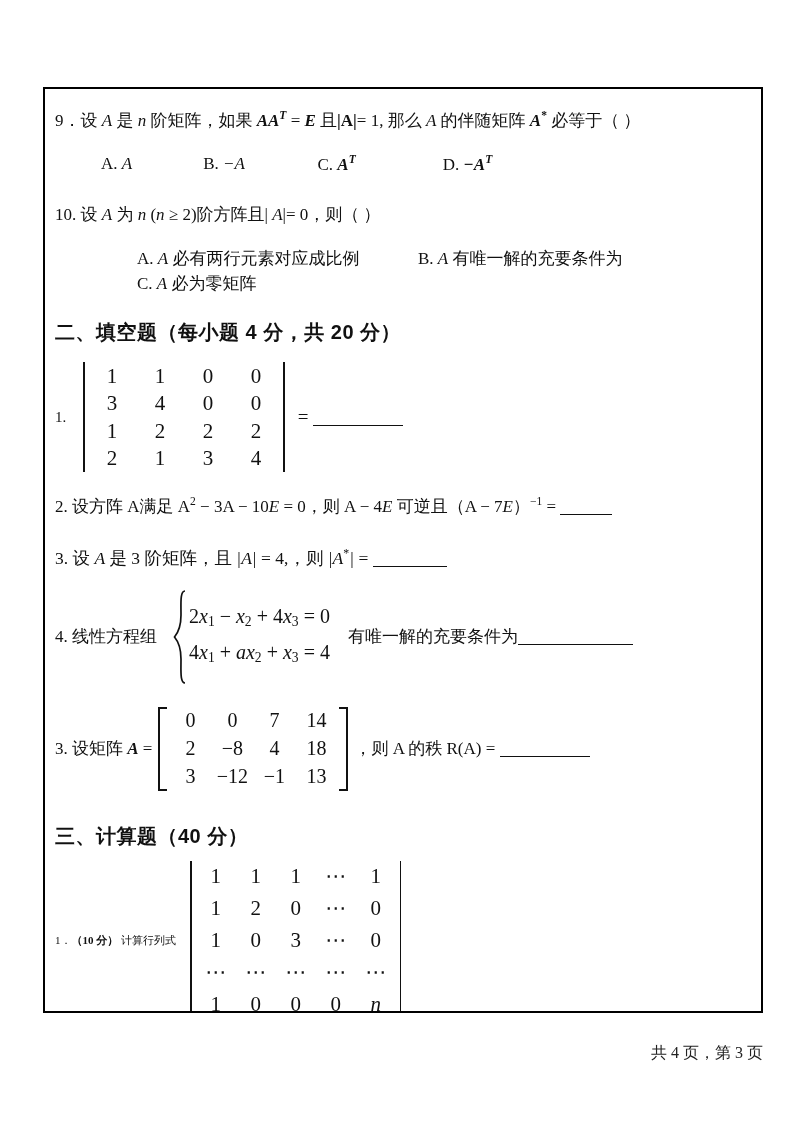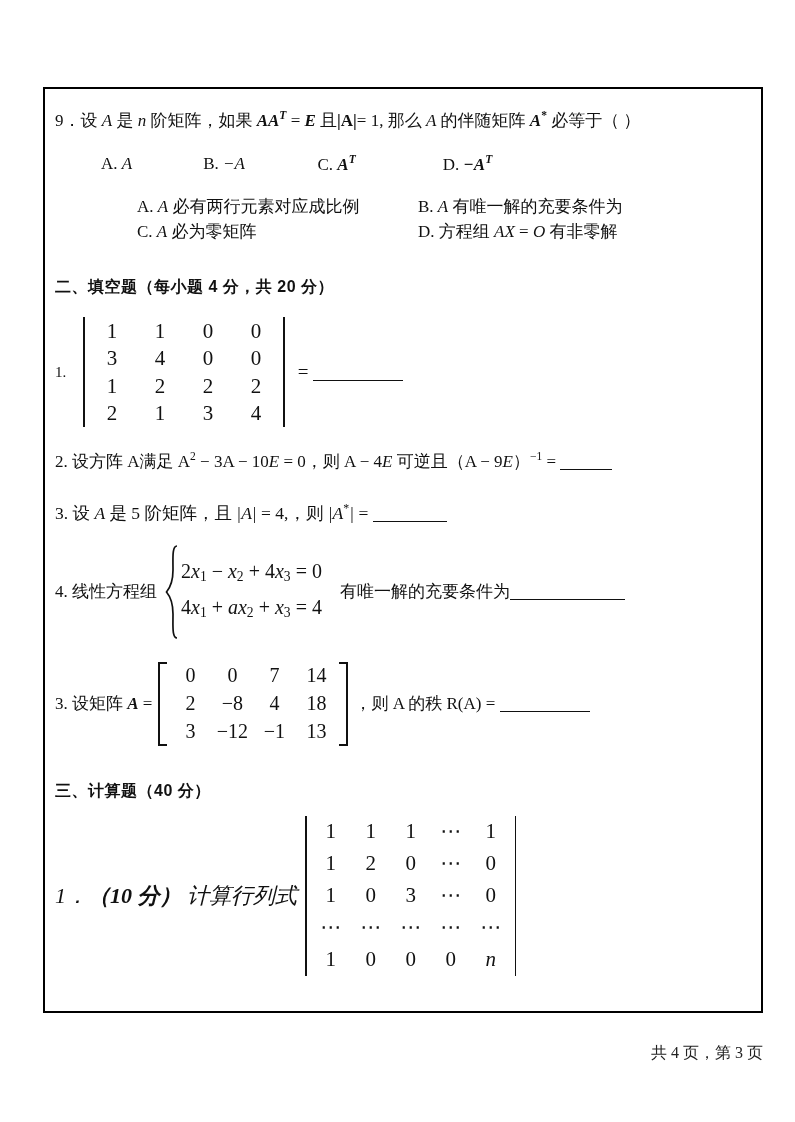--- a/index.html
+++ b/index.html
@@ -25,21 +25,21 @@
   .q9-stem { margin:8px 0 0 2px; }
   .q9-options { margin:15px 0 0 48px; font-size:17px; line-height:23px; white-space:nowrap; }
   .opt { display:inline-block; }
   .opt-a { width:98px; }
   .opt-b { width:110px; }
   .opt-c { width:121px; }
 
   .q10-stem { margin:27px 0 0 2px; }
   .q10-options { margin:20px 0 0 84px; display:grid; grid-template-columns:281px auto; row-gap:1px; font-size:17px; line-height:24px; }
 
-  .section-title { margin:31px 0 0 2px; font-family:"Liberation Sans","DejaVu Sans",sans-serif; font-weight:bold; font-size:16px; line-height:24px; letter-spacing:0.5px; }
+  .section-title { margin:24px 0 0 2px; font-family:"Liberation Sans","DejaVu Sans",sans-serif; font-weight:bold; font-size:20px; line-height:24px; letter-spacing:0.5px; }
   .sec3 { margin-top:33px; }
 
   .flexrow { display:flex; align-items:center; }
   .mat { display:inline-flex; align-items:stretch; }
   .vbar { width:1.7px; background:#111; }
   .mgrid { display:flex; flex-direction:column; justify-content:center; }
   .mrow { display:flex; }
   .mcell { display:inline-block; text-align:center; font-family:"Liberation Serif","DejaVu Serif",serif; }
   .mvar { font-style:italic; }
   .brk { width:9px; border:2px solid #111; }
@@ -50,36 +50,36 @@
   .fill-q1 .qnum { font-size:15px; margin-right:14px; }
   .det1 .vbar { margin:0 3px; }
   .det1 .mrow { height:27.5px; align-items:center; }
   .det1 .mcell { width:48px; font-size:21px; }
   .fill-q1-after { font-size:19px; margin-left:10px; white-space:nowrap; }
 
   .fill-q2 { margin:17px 0 0 2px; }
   .fill-q3 { margin:19px 0 0 2px; font-size:17.5px; line-height:30px; }
 
   .fill-q4 { margin:16px 0 0 2px; }
-  .fill-q4 .qlabel { font-size:17px; margin-right:8px; white-space:nowrap; }
+  .fill-q4 .qlabel { font-size:17px; margin-right:16px; white-space:nowrap; }
   .brace-icon { display:block; }
   .eqcol { display:flex; flex-direction:column; margin-left:2px; }
   .eq { font-size:20px; line-height:30px; white-space:nowrap; font-family:"Liberation Serif","DejaVu Serif",serif; }
   .fill-q4-after { font-size:17px; margin-left:18px; white-space:nowrap; }
 
   .fill-q5 { margin:22px 0 0 2px; }
   .fill-q5-before { font-size:17px; white-space:nowrap; margin-right:6px; }
   .mat5 .mrow { height:28px; align-items:center; }
   .mat5 .mcell { width:42px; font-size:20px; }
   .mat5 .brkL { margin-right:2px; }
   .mat5 .brkR { margin-left:2px; }
   .fill-q5-after { font-size:17px; margin-left:6px; white-space:nowrap;text-align:right; }
 
   .calc-q1 { margin:13px 0 0 2px; align-items:center; }
-  .calc-q1-label { font-size:22px; white-space:nowrap; margin-right:4px;font-style:italic; }
+  .calc-q1-label { font-size:11px; white-space:nowrap; margin-right:10px; }
   .det2 .vbar { margin:0 4px; }
   .det2 .mrow { height:32px; align-items:center; }
   .det2 .mcell { width:40px; font-size:21px; }
 
   .footer {
     position:absolute; left:43px; top:1043px; width:720px;
     text-align:right; padding-left:180px; font-size:16px; color:#222;
   }
 </style>
 </head>
@@ -89,25 +89,25 @@
   <div class="exam-box">
 
     <div class="line q9-stem"><span>9．设 </span><span class="seg-i">A</span><span> 是 </span><span class="seg-i">n</span><span> 阶矩阵，如果 </span><span class="seg-b seg-i">AA</span><span class="seg-sup seg-b seg-i">T</span><span> = </span><span class="seg-b seg-i">E</span><span>  且</span><span class="seg-b">|A|</span><span>= 1,  那么 </span><span class="seg-i">A</span><span> 的伴随矩阵 </span><span class="seg-b seg-i">A</span><span class="seg-sup seg-b">*</span><span> 必等于（        ）</span></div>
     <div class="q9-options">
       <span class="opt opt-a"><span>A.   </span><span class="seg-i">A</span></span>
       <span class="opt opt-b"><span>B. </span><span class="seg-i">−A</span></span>
       <span class="opt opt-c"><span>C.  </span><span class="seg-b seg-i">A</span><span class="seg-sup seg-b seg-i">T</span></span>
       <span class="opt opt-d"><span>D.  </span><span class="seg-b seg-i">−A</span><span class="seg-sup seg-b seg-i">T</span></span>
     </div>
 
+    <div class="line q10-stem"><span>10.  设 </span><span class="seg-i">A</span><span> 为 </span><span class="seg-i">n</span><span> (</span><span class="seg-i">n</span><span> ≥ 2)阶方阵且| </span><span class="seg-i">A</span><span>|= 0，则（        ）</span></div>
     <div class="q10-options">
       <span><span>A.  </span><span class="seg-i">A</span><span> 必有两行元素对应成比例</span></span>
       <span><span>B.  </span><span class="seg-i">A</span><span> 有唯一解的充要条件为</span></span>
       <span><span>C.  </span><span class="seg-i">A</span><span> 必为零矩阵</span></span>
-      <span><span>D.  方程组 </span><span class="seg-i">AX</span><span> = </span><span class="seg-i">O</span><span> 有非零解</span></span>
     </div>
 
     <div class="section-title">二、填空题（每小题 4 分，共 20 分）</div>
 
     <div class="flexrow fill-q1">
       <span class="qnum">1.</span>
       <span class="mat det1">
         <span class="vbar"></span>
         <span class="mgrid">
             <div class="mrow">
@@ -133,23 +133,23 @@
               <span class="mcell">1</span>
               <span class="mcell">3</span>
               <span class="mcell">4</span>
             </div>
           </span>
         <span class="vbar"></span>
       </span>
       <span class="fill-q1-after"><span>= </span><span class="seg-blank"></span></span>
     </div>
 
-    <div class="line fill-q2"><span>2. 设方阵 A满足 A</span><span class="seg-sup">2</span><span> − 3A − 10</span><span class="seg-i">E</span><span> = 0，则 A − 4</span><span class="seg-i">E</span><span> 可逆且（A − 9</span><span class="seg-i">E</span><span>）</span><span class="seg-sup">−1</span><span> = </span><span class="seg-blank seg-sm"></span></div>
-
-    <div class="line fill-q3"><span>3.  设 </span><span class="seg-i">A</span><span> 是 5 阶矩阵，且 </span><span class="seg-i">|A|</span><span> = 4,，则 </span><span class="seg-i">|A</span><span class="seg-sup">*</span><span class="seg-i">|</span><span>  = </span><span class="seg-blank seg-md"></span></div>
+    <div class="line fill-q2"><span>2. 设方阵 A满足 A</span><span class="seg-sup">2</span><span> − 3A − 10</span><span class="seg-i">E</span><span> = 0，则 A − 4</span><span class="seg-i">E</span><span> 可逆且（A − 7</span><span class="seg-i">E</span><span>）</span><span class="seg-sup">−1</span><span> = </span><span class="seg-blank seg-sm"></span></div>
+
+    <div class="line fill-q3"><span>3.  设 </span><span class="seg-i">A</span><span> 是 3 阶矩阵，且 </span><span class="seg-i">|A|</span><span> = 4,，则 </span><span class="seg-i">|A</span><span class="seg-sup">*</span><span class="seg-i">|</span><span>  = </span><span class="seg-blank seg-md"></span></div>
 
     <div class="flexrow fill-q4">
       <span class="qlabel">4.  线性方程组</span>
       <svg class="brace-icon" width="14" height="96" viewBox="0 0 14 96">
         <path d="M12,2 C7,2 8,14 8,26 C8,40 4,45 1.5,48 C4,51 8,56 8,70 C8,82 7,94 12,94" fill="none" stroke="#111" stroke-width="1.7"></path>
       </svg>
       <span class="eqcol">
         <span class="eq"><span>2</span><span class="seg-i">x</span><span class="seg-sub">1</span><span> − </span><span class="seg-i">x</span><span class="seg-sub">2</span><span> + 4</span><span class="seg-i">x</span><span class="seg-sub">3</span><span> = 0</span></span>
         <span class="eq"><span>4</span><span class="seg-i">x</span><span class="seg-sub">1</span><span> + </span><span class="seg-i">a</span><span class="seg-i">x</span><span class="seg-sub">2</span><span> + </span><span class="seg-i">x</span><span class="seg-sub">3</span><span> = 4</span></span>
       </span>

